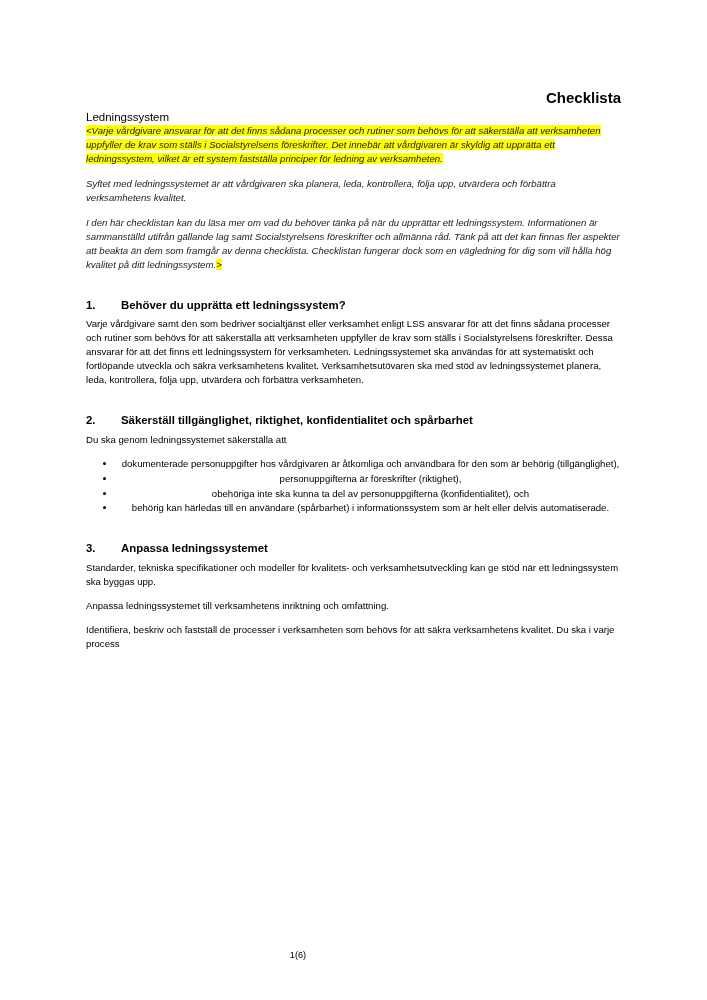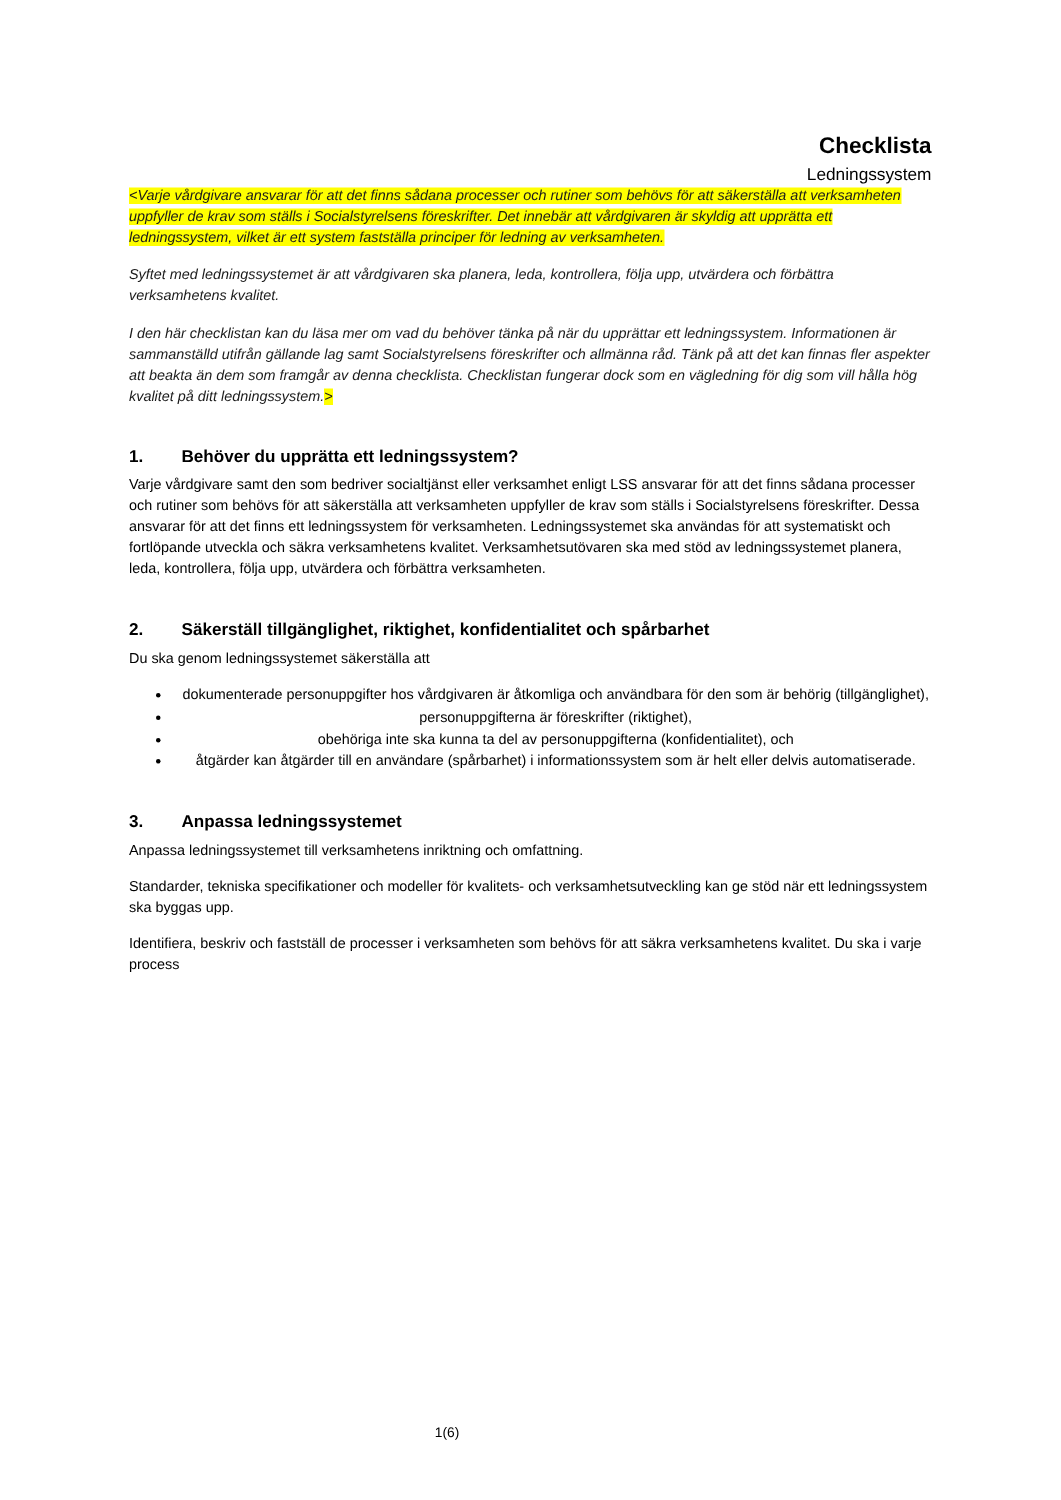--- a/index.html
+++ b/index.html
@@ -22,21 +22,21 @@
     position: relative;
   }
   .doc-title {
     text-align: right;
     font-size: 15px;
     font-weight: bold;
     margin: 28px 0 0 0;
     line-height: 1.3;
   }
   .doc-subtitle {
-    text-align: right;
+    text-align: left;
     font-size: 11.5px;
     font-weight: normal;
     margin: 2px 0 0 0;
     line-height: 1.3;
   }
   .intro-block {
     font-size: 9.6px;
     font-style: italic;
     line-height: 1.45;
     color: #1a1a1a;
@@ -110,26 +110,26 @@
   <p class="body">Varje vårdgivare samt den som bedriver socialtjänst eller verksamhet enligt LSS ansvarar för att det finns sådana processer och rutiner som behövs för att säkerställa att verksamheten uppfyller de krav som ställs i Socialstyrelsens föreskrifter.  Dessa ansvarar för att det finns ett ledningssystem för verksamheten. Ledningssystemet ska användas för att systematiskt och fortlöpande utveckla och säkra verksamhetens kvalitet. Verksamhetsutövaren ska med stöd av ledningssystemet planera, leda, kontrollera, följa upp, utvärdera och förbättra verksamheten.</p>
 
   <h2 class="section">
     <span class="num">2.</span><span>Säkerställ tillgänglighet, riktighet, konfidentialitet och spårbarhet</span>
   </h2>
   <p class="body tight">Du ska genom ledningssystemet säkerställa att</p>
   <ul class="bullets">
     <li>dokumenterade personuppgifter hos vårdgivaren är åtkomliga och användbara för den som är behörig (tillgänglighet),</li>
     <li>personuppgifterna är föreskrifter (riktighet),</li>
     <li>obehöriga inte ska kunna ta del av personuppgifterna (konfidentialitet), och</li>
-    <li>åtgärder kan åtgärder till en användare (spårbarhet) i informationssystem som är helt eller delvis automatiserade.</li>
+    <li>behörig kan härledas till en användare (spårbarhet) i informationssystem som är helt eller delvis automatiserade.</li>
   </ul>
 
   <h2 class="section">
     <span class="num">3.</span><span>Anpassa ledningssystemet</span>
   </h2>
+  <p class="body">Standarder, tekniska specifikationer och modeller för kvalitets- och verksamhetsutveckling kan ge stöd när ett ledningssystem ska byggas upp.</p>
   <p class="body">Anpassa ledningssystemet till verksamhetens inriktning och omfattning.</p>
-  <p class="body">Standarder, tekniska specifikationer och modeller för kvalitets- och verksamhetsutveckling kan ge stöd när ett ledningssystem ska byggas upp.</p>
 
   <p class="body tight">Identifiera, beskriv och fastställ de processer i verksamheten som behövs för att säkra verksamhetens kvalitet. Du ska i varje process</p>
 
   <div class="footer">1(6)</div>
 
 </div>
 
 </body></html>

